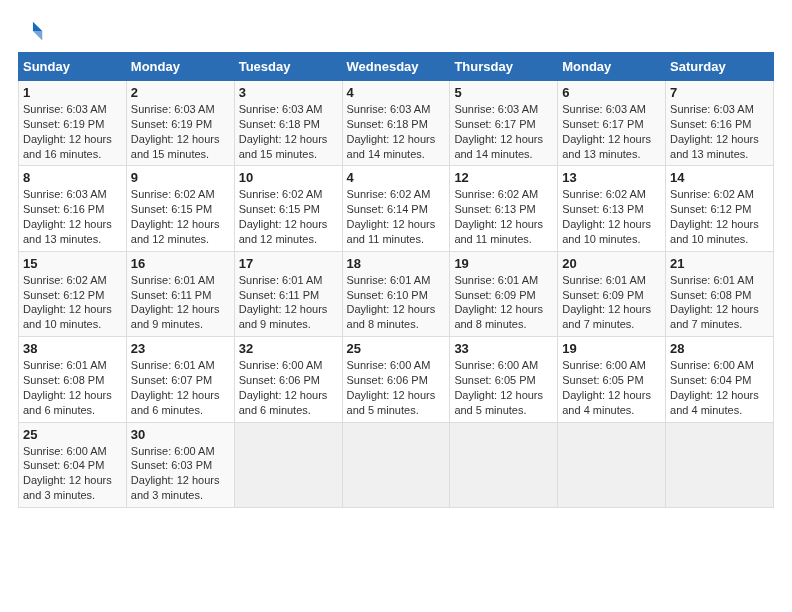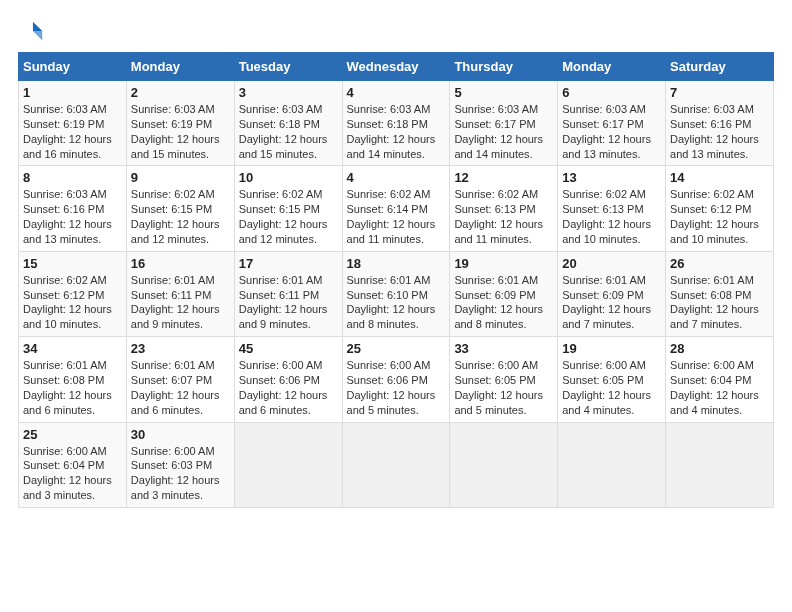--- a/index.html
+++ b/index.html
@@ -275,44 +275,44 @@
 and 8 minutes.</div>
           </td>
           <td>
             <span class="day-num">20</span>
             <div class="cell-text" style="white-space: pre-line;">Sunrise: 6:01 AM
 Sunset: 6:09 PM
 Daylight: 12 hours
 and 7 minutes.</div>
           </td>
           <td>
-            <span class="day-num">26</span>
+            <span class="day-num">21</span>
             <div class="cell-text" style="white-space: pre-line;">Sunrise: 6:01 AM
 Sunset: 6:08 PM
 Daylight: 12 hours
 and 7 minutes.</div>
           </td>
         </tr>
         <tr>
           <td>
-            <span class="day-num">34</span>
+            <span class="day-num">38</span>
             <div class="cell-text" style="white-space: pre-line;">Sunrise: 6:01 AM
 Sunset: 6:08 PM
 Daylight: 12 hours
 and 6 minutes.</div>
           </td>
           <td>
             <span class="day-num">23</span>
             <div class="cell-text" style="white-space: pre-line;">Sunrise: 6:01 AM
 Sunset: 6:07 PM
 Daylight: 12 hours
 and 6 minutes.</div>
           </td>
           <td>
-            <span class="day-num">45</span>
+            <span class="day-num">32</span>
             <div class="cell-text" style="white-space: pre-line;">Sunrise: 6:00 AM
 Sunset: 6:06 PM
 Daylight: 12 hours
 and 6 minutes.</div>
           </td>
           <td>
             <span class="day-num">25</span>
             <div class="cell-text" style="white-space: pre-line;">Sunrise: 6:00 AM
 Sunset: 6:06 PM
 Daylight: 12 hours

